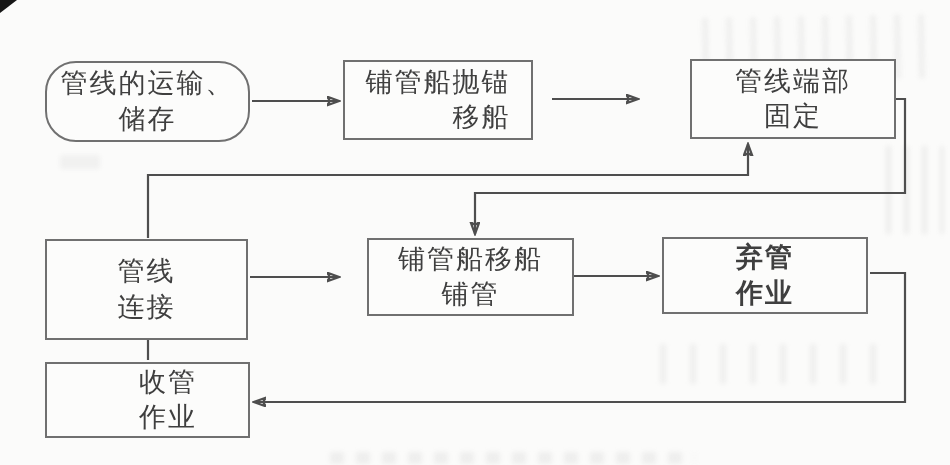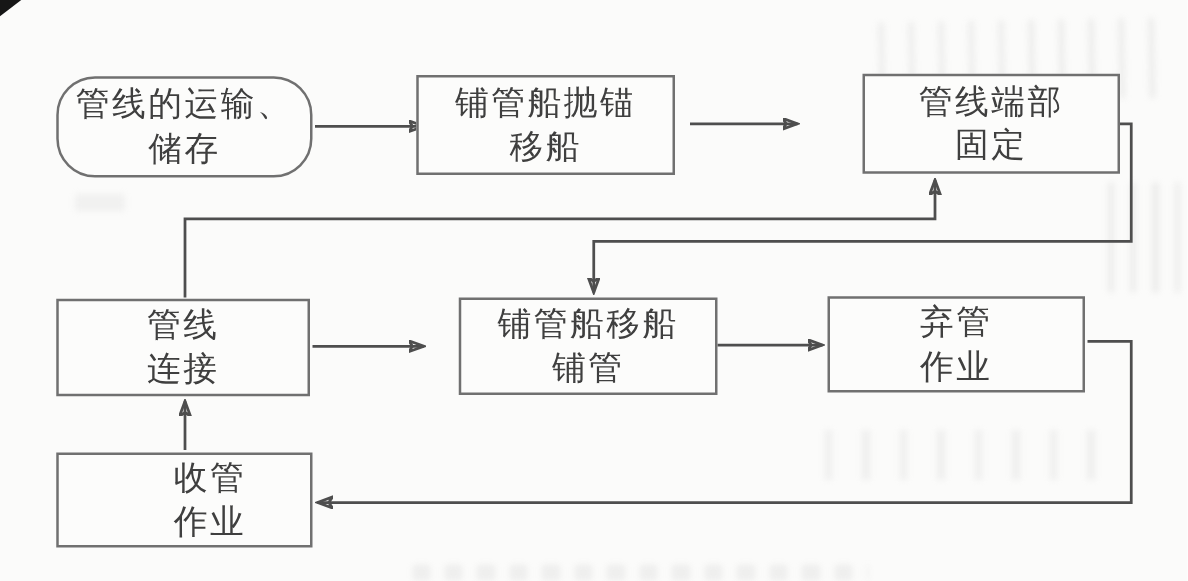--- a/index.html
+++ b/index.html
@@ -111,41 +111,41 @@
     <path d="M552,276 L658,276" marker-end="url(#ah)"></path>
     <path d="M870,273 L905,273 L905,402 L254,402" marker-end="url(#ah)"></path>
     <path d="M148,360 L148,321" marker-end="url(#ah)"></path>
   </svg>
 
   <div class="node" style="left:45px; top:61px; width:205px; height:81px;border-radius:31px;">
     <span class="lbl">管线的运输、
 储存</span>
   </div>
 
-  <div class="node" style="left:333px; top:60px; width:207px; height:80px;">
+  <div class="node" style="left:343px; top:60px; width:190px; height:80px;text-align:right;">
     <span class="lbl">铺管船抛锚
 移船</span>
   </div>
 
   <div class="node" style="left:642px; top:59px; width:206px; height:80px;margin-left:48px;">
     <span class="lbl">管线端部
 固定</span>
   </div>
 
-  <div class="node" style="left:45px; top:239px; width:203px; height:78px;">
+  <div class="node" style="left:45px; top:239px; width:203px; height:101px;">
     <span class="lbl">管线
 连接</span>
   </div>
 
   <div class="node" style="left:343px; top:238px; width:207px; height:78px;margin-left:24px;">
     <span class="lbl">铺管船移船
 铺管</span>
   </div>
 
-  <div class="node" style="left:662px; top:237px; width:206px; height:77px;">
+  <div class="node" style="left:662px; top:237px; width:206px; height:77px;font-weight:bold;">
     <span class="lbl">弃管
 作业</span>
   </div>
 
   <div class="node" style="left:45px; top:362px; width:205px; height:76px;padding-left:41px;">
     <span class="lbl">收管
 作业</span>
   </div>
 
 </div>

